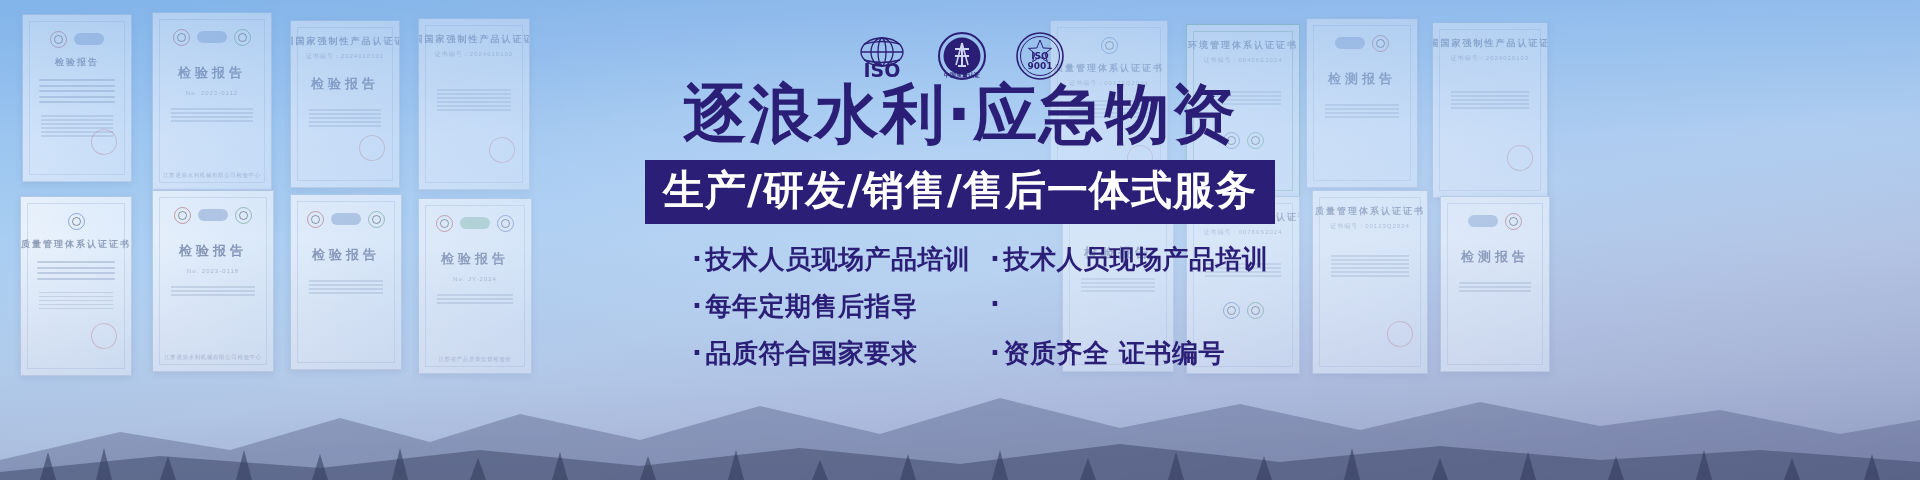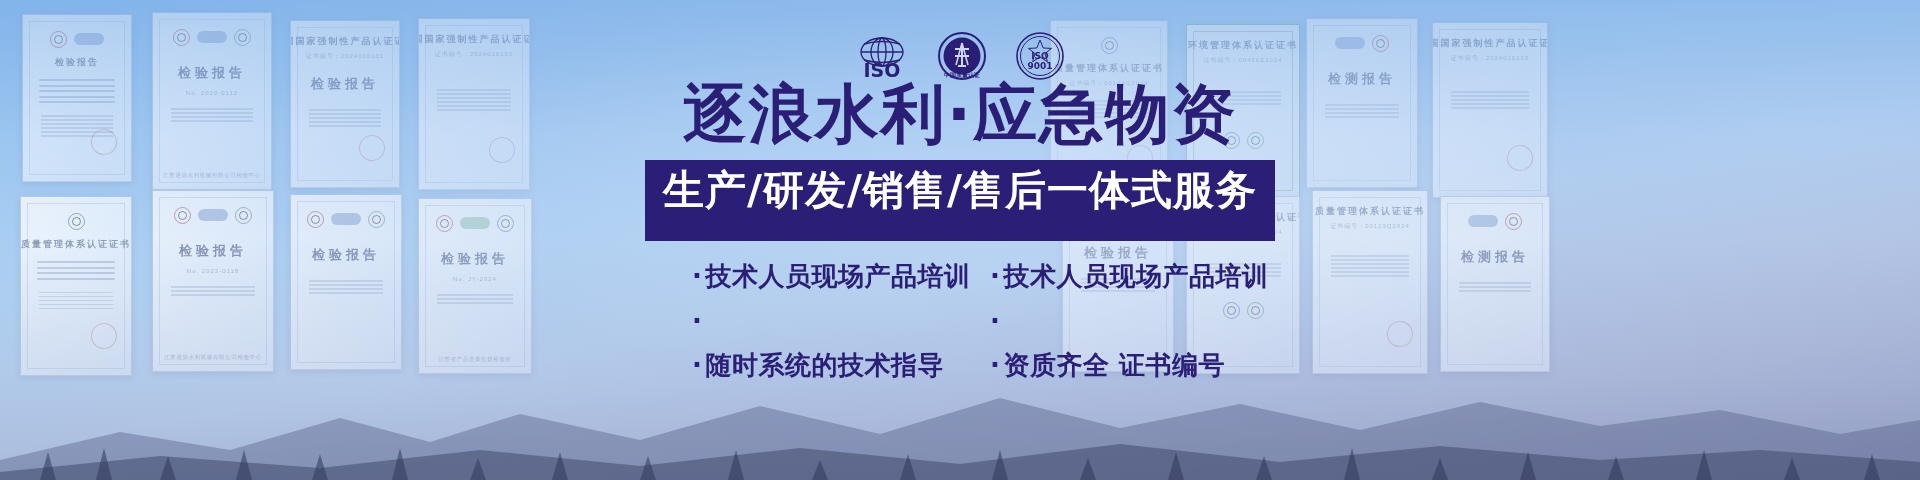--- a/index.html
+++ b/index.html
@@ -185,21 +185,21 @@
   }
 
   .subtitle-bar {
     margin-top: 14px;
     background: #2b1e76;
     color: #ffffff;
     font-size: 41px;
     font-weight: bold;
     letter-spacing: 1px;
     line-height: 1;
-    padding: 10px 18px 30px;
+    padding: 10px 18px 13px;
     white-space: nowrap;
     font-family: "DejaVu Sans", "Liberation Sans", sans-serif;
   }
 
   .features {
     margin-top: 18px;
     display: grid;
     grid-template-columns: 278px 238px;
     column-gap: 20px;
     row-gap: 12px;
@@ -591,27 +591,28 @@
       <div class="feature">
         <span class="dot">·</span>
         <span>技术人员现场产品培训</span>
       </div>
       <div class="feature">
         <span class="dot">·</span>
         <span>技术人员现场产品培训</span>
       </div>
       <div class="feature">
         <span class="dot">·</span>
+        <span>每年定期售后指导</span>
       </div>
       <div class="feature">
         <span class="dot">·</span>
       </div>
       <div class="feature">
         <span class="dot">·</span>
-        <span>随时系统的技术指导</span>
+        <span>品质符合国家要求</span>
       </div>
       <div class="feature">
         <span class="dot">·</span>
         <span>资质齐全 证书编号</span>
       </div>
     </div>
 
   </div>
 </div>
 

